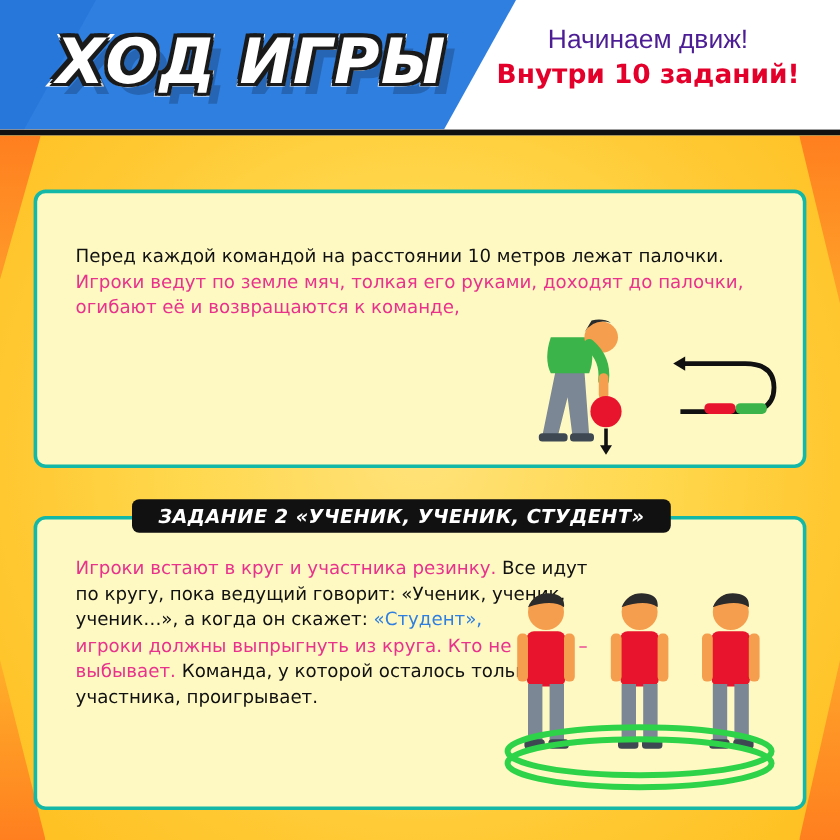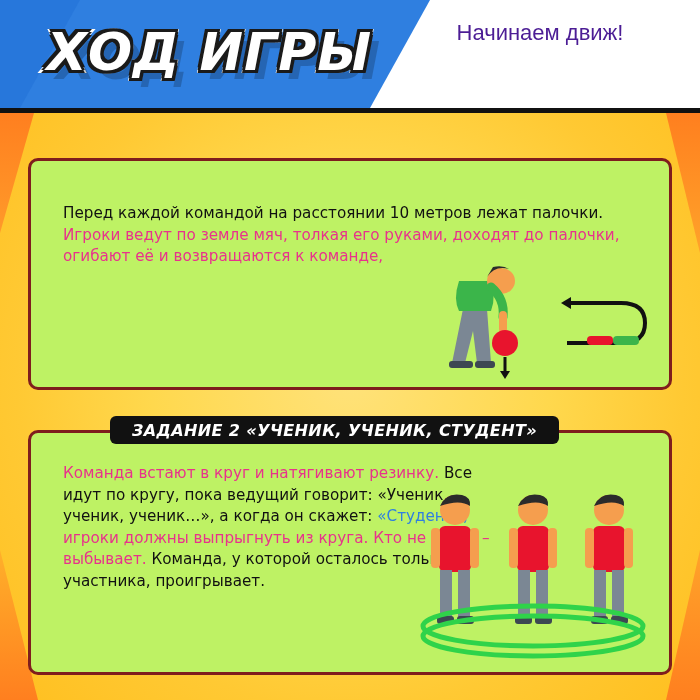--- a/index.html
+++ b/index.html
@@ -135,22 +135,22 @@
   .corner-br {
     position: absolute;
     right: 0; bottom: 0;
     width: 34px; height: 150px;
     background: linear-gradient(0deg, #ff7f1f 0%, #ffa32a 100%);
     clip-path: polygon(34px 0, 34px 150px, 0 150px);
   }
   
   .card {
     position: absolute;
-    background: #bef264;
-    border: 3px solid #7f1d1d;
+    background: #fef9c3;
+    border: 3px solid #14b8a6;
     border-radius: 10px;
     box-sizing: border-box;
     padding-left: 17px;
   }
   #card1 { left: 28px; top: 158px; width: 644px; height: 232px; }
   #card2 { left: 28px; top: 430px; width: 644px; height: 245px; }
 
   .card-banner {
     position: absolute;
     background: #111111;
@@ -209,20 +209,21 @@
 <div class="page">
 
   <div class="header">
     <div class="header-blue"></div>
     <div class="header-blue-dark"></div>
     <div class="header-title">
       <span class="txt">ХОД ИГРЫ</span>
     </div>
     <div class="header-right">
       <div class="header-sub1">Начинаем движ!</div>
+      <div class="header-sub2">Внутри 10 заданий!</div>
     </div>
   </div>
   <div class="header-rule"></div>
 
   <div class="body-bg"></div>
   <div class="corner-tl"></div>
   <div class="corner-bl"></div>
   <div class="corner-tr"></div>
   <div class="corner-br"></div>
 
@@ -254,21 +255,21 @@
       <path d="M158 52 L212 52 Q236 52 236 72 Q236 92 212 92 L158 92" stroke="#111" stroke-width="4" fill="none"></path>
       <path d="M152 52 l10 -6 l0 12 z" fill="#111"></path>
 
       <rect x="178" y="85" width="26" height="9" rx="4" fill="#e8142d"></rect>
       <rect x="204" y="85" width="26" height="9" rx="4" fill="#3bb54a"></rect>
     </svg>
   </div>
 
   <div class="card" id="card2">
     <div class="card-text" id="text2">
-      <span class="pink">Команда встают в круг и натягивают резинку. </span><span>Все идут по кругу, пока ведущий говорит: «Ученик, ученик, ученик…», а когда он скажет: </span><span class="blue">«Студент», </span><br>
+      <span class="pink">Игроки встают в круг и участника резинку. </span><span>Все идут по кругу, пока ведущий говорит: «Ученик, ученик, ученик…», а когда он скажет: </span><span class="blue">«Студент», </span><br>
       <span class="pink">игроки должны выпрыгнуть из круга. Кто не успел – выбывает. </span><span>Команда, у которой осталось только 2 участника, проигрывает.</span>
     </div>
 
     <svg class="ill2" viewBox="0 0 240 180">
       <g>
 
         <ellipse cx="40" cy="26" rx="15" ry="15" fill="#f59e4e"></ellipse>
         <path d="M25 22 q6 -14 22 -11 q9 2 8 11 q-10 -7 -30 0 z" fill="#2b2b2b"></path>
         <rect x="24" y="42" width="32" height="46" rx="6" fill="#e8142d"></rect>
         <rect x="16" y="44" width="9" height="40" rx="4" fill="#f59e4e"></rect>

